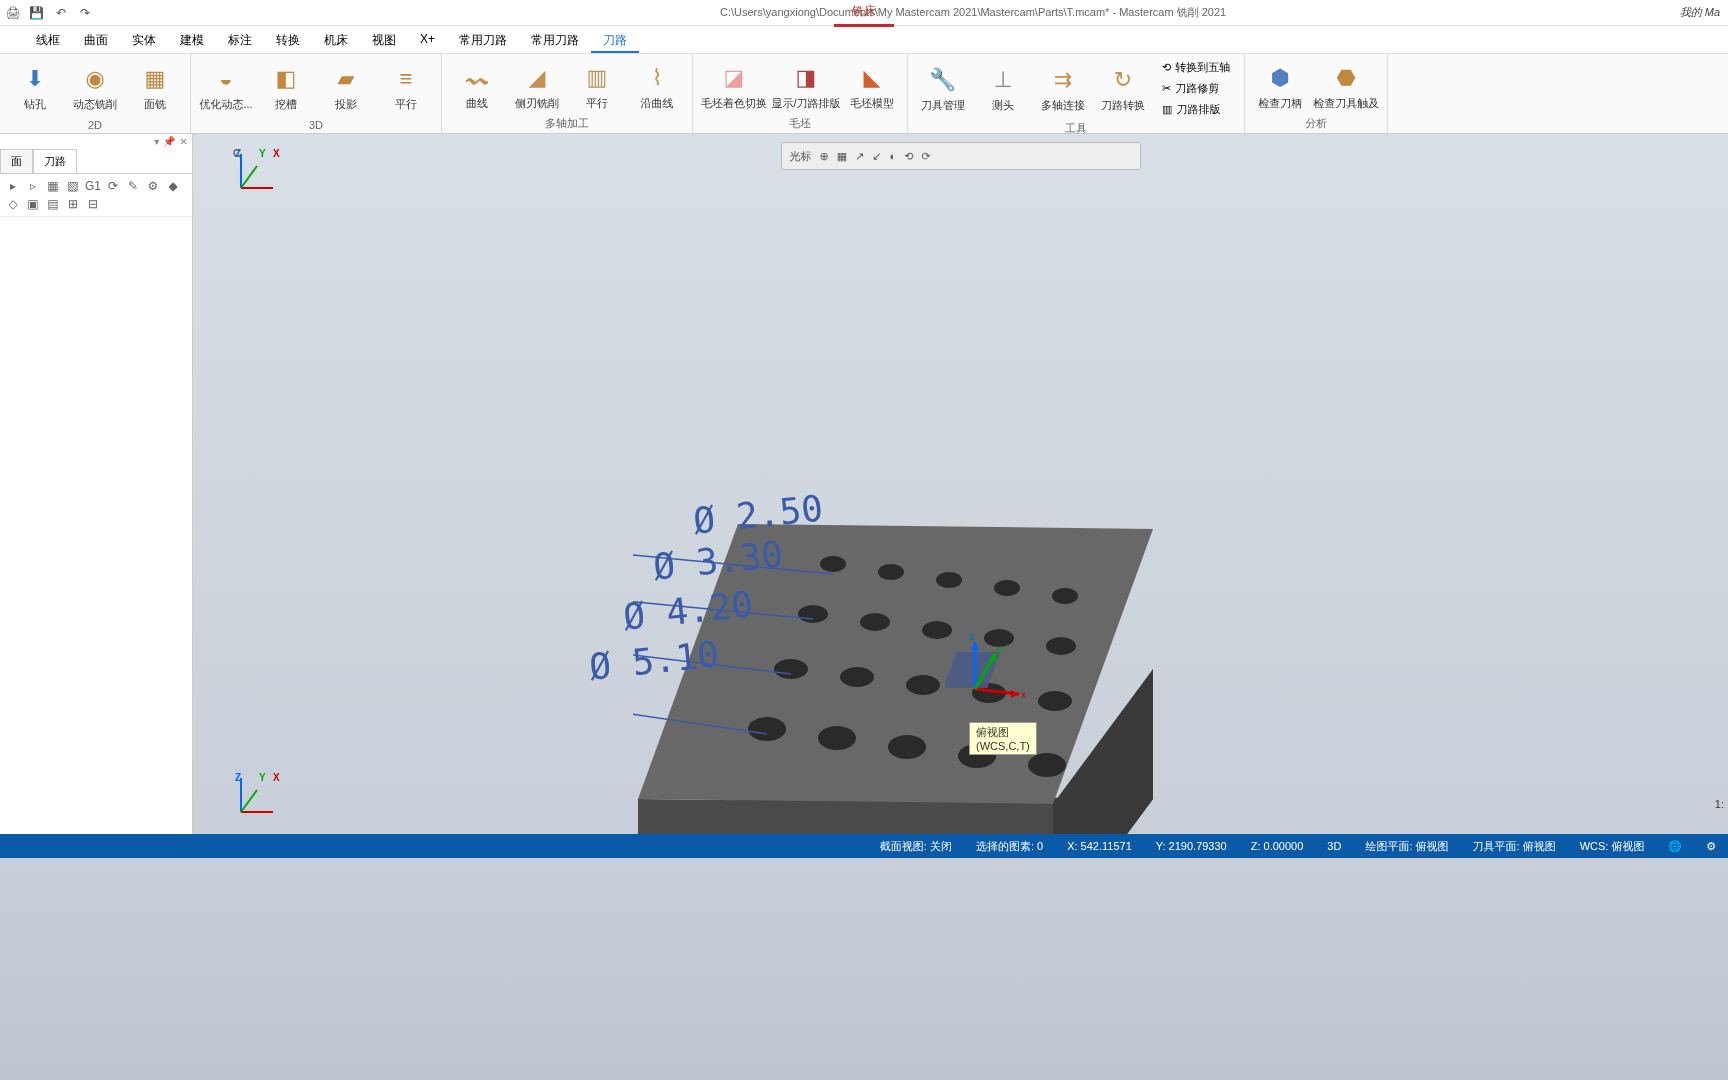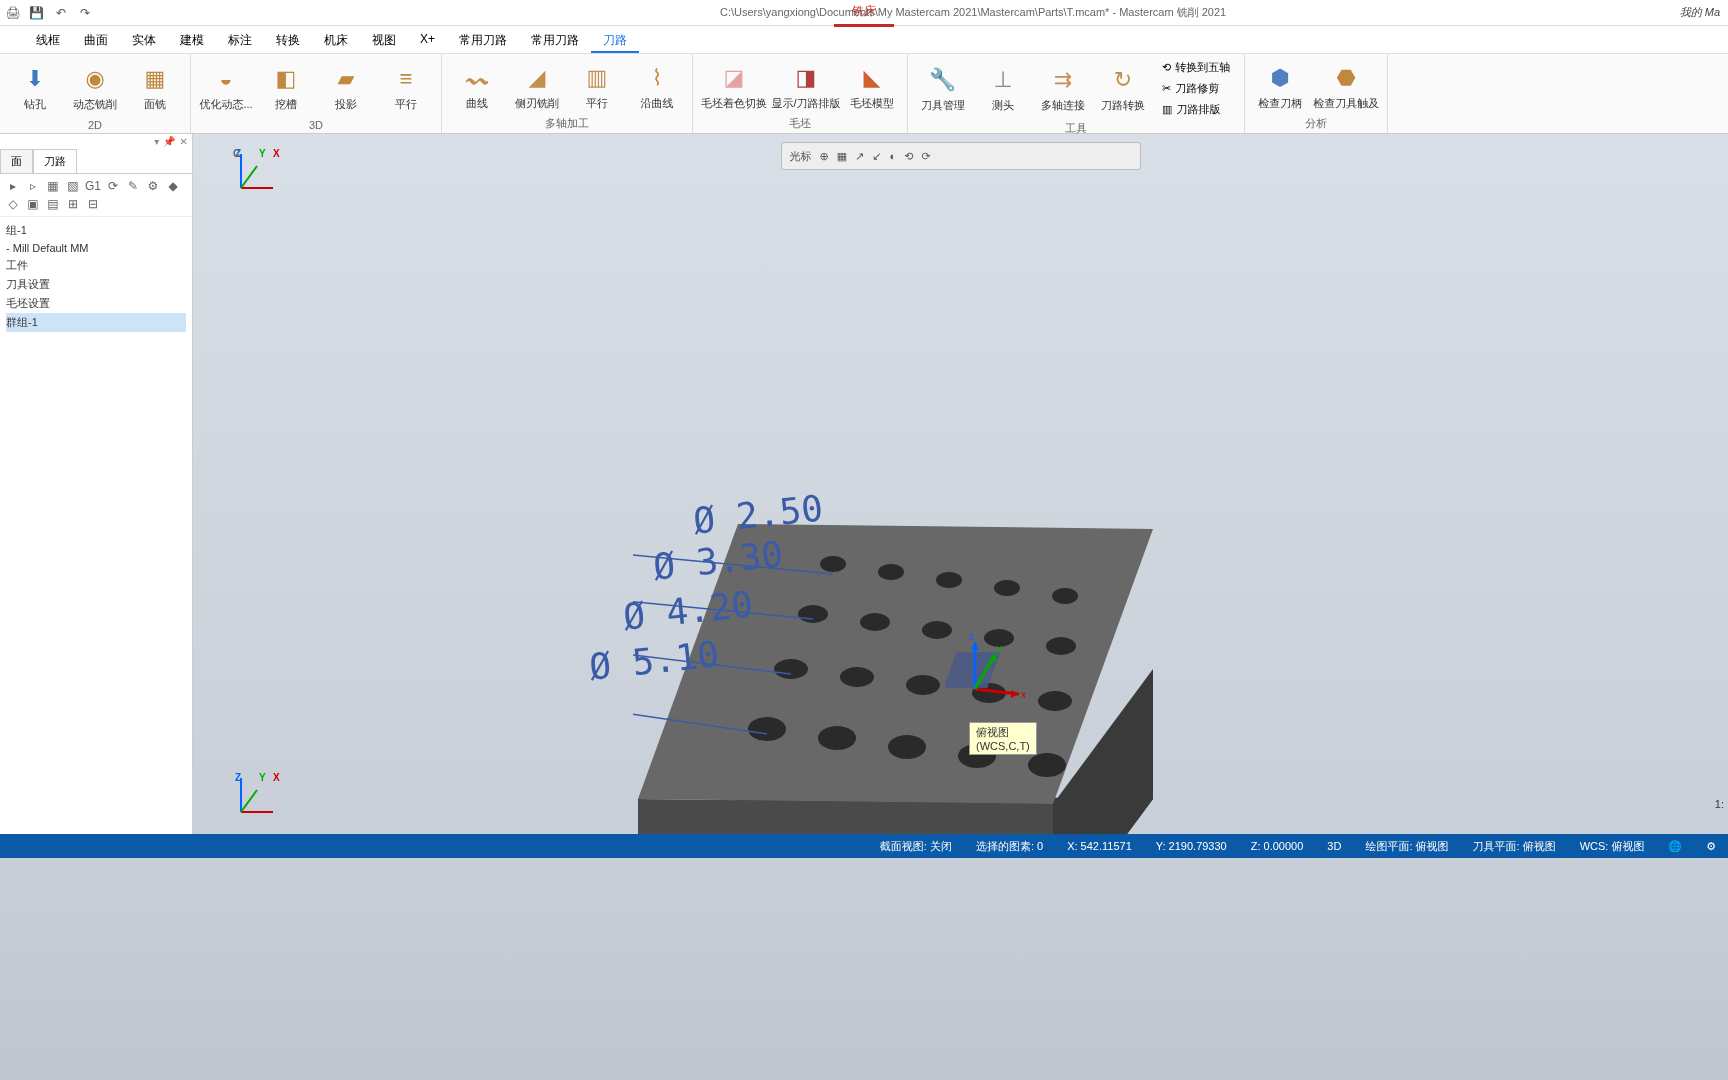--- a/index.html
+++ b/index.html
@@ -254,28 +254,20 @@
       <span class="pt-icon">⟳</span>
       <span class="pt-icon">✎</span>
       <span class="pt-icon">⚙</span>
       <span class="pt-icon">◆</span>
       <span class="pt-icon">◇</span>
       <span class="pt-icon">▣</span>
       <span class="pt-icon">▤</span>
       <span class="pt-icon">⊞</span>
       <span class="pt-icon">⊟</span>
     </div>
-    <div class="tree">
-      <div class="tree-item">组-1</div>
-      <div class="tree-item"> - Mill Default MM</div>
-      <div class="tree-item">工件</div>
-      <div class="tree-item">刀具设置</div>
-      <div class="tree-item">毛坯设置</div>
-      <div class="tree-item selected">群组-1</div>
-    </div>
   </div>
 
   <div class="viewport">
 
     <div class="axis-gizmo" style="left:36px; top:14px;">
       <svg width="50" height="50">
         <line x1="12" y1="40" x2="12" y2="6" stroke="#0066ff" stroke-width="2"></line>
         <line x1="12" y1="40" x2="44" y2="40" stroke="#cc0000" stroke-width="2"></line>
         <line x1="12" y1="40" x2="28" y2="18" stroke="#00aa00" stroke-width="2"></line>
       </svg>

